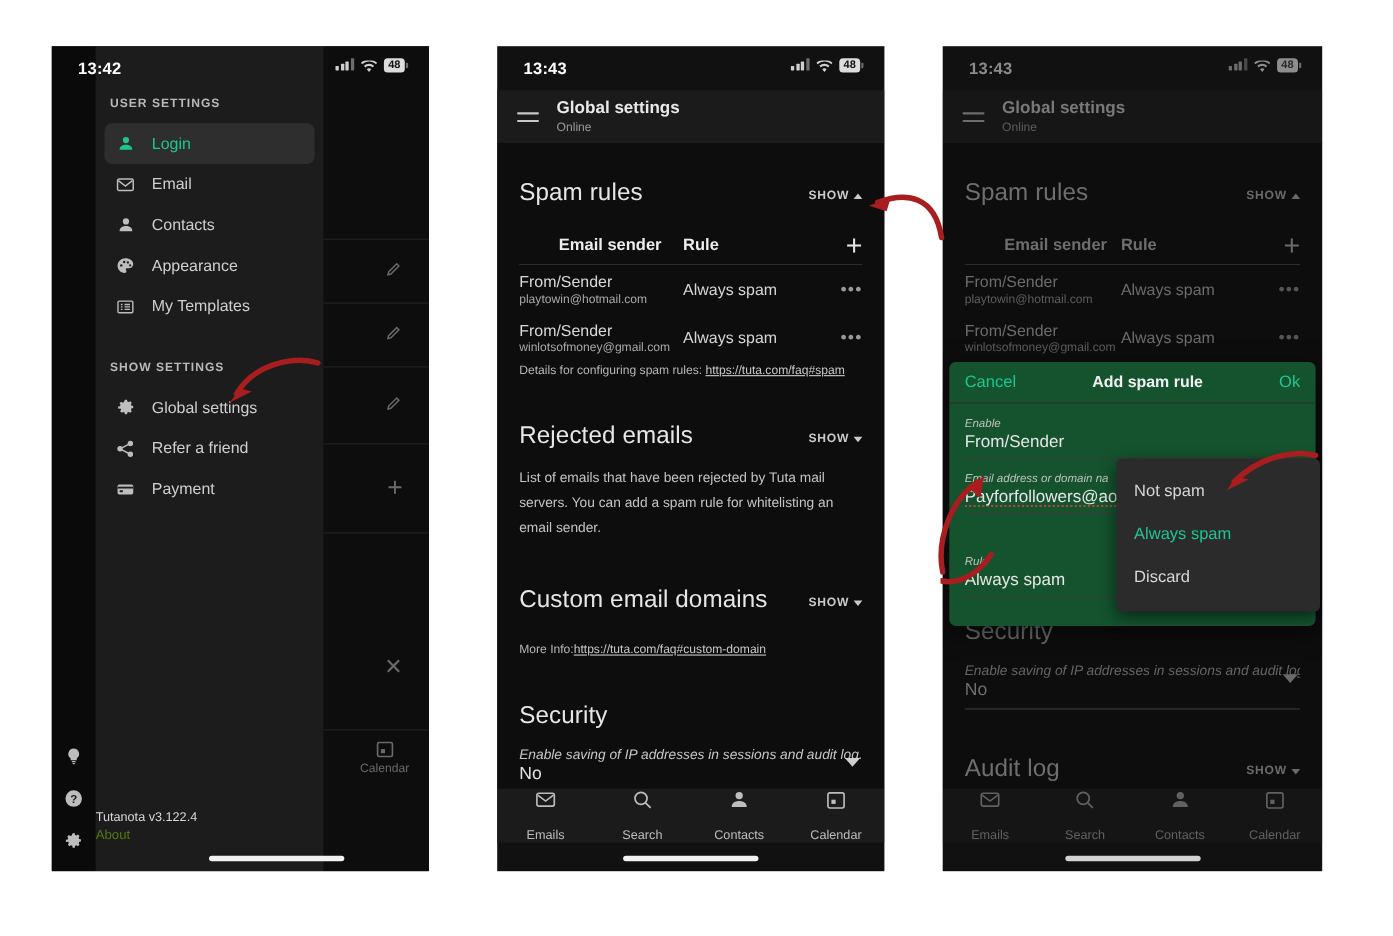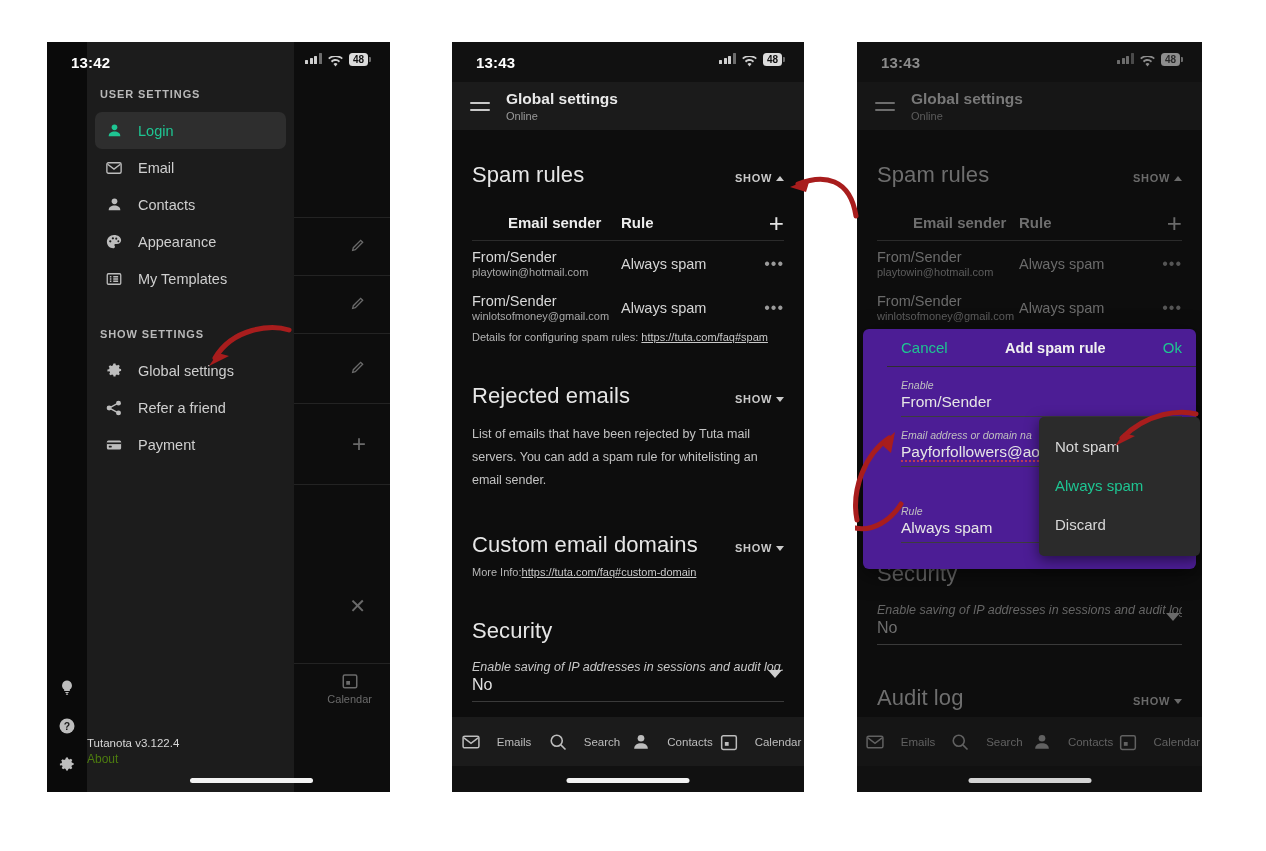--- a/index.html
+++ b/index.html
@@ -128,21 +128,21 @@
   .sec-gap { height: 40px; }
   .ital { font-style: italic; font-size: 12.5px; color: #c7c7c7; white-space: nowrap; overflow: hidden; }
   .sel-row { position: relative; margin-top: 2px; border-bottom: 1px solid #3a3a3a; padding-bottom: 7px; }
   .sel-row .val { font-size: 16px; color: #e2e2e2; }
   .sel-row .dd  { position: absolute; right: 2px; top: -6px; width: 0; height: 0;
                   border-left: 7px solid transparent; border-right: 7px solid transparent;
                   border-top: 8px solid #cfcfcf; }
 
   .tabbar { position: absolute; left: 0; right: 0; bottom: 26px; height: 49px;
             background: #1b1b1b; display: flex; }
-  .tab { flex: 1; display: flex; flex-direction: row; align-items: center; justify-content: center; gap: 16px;
+  .tab { flex: 1; display: flex; flex-direction: column; align-items: center; justify-content: space-between; gap: 16px;
          color: #bdbdbd; font-size: 11.5px; }
   .tab svg { display: block; }
 
   
   .dimmed .sec-title, .dimmed .tbl-head .c1, .dimmed .tbl-head .c2 { color: #6e6e6e; }
   .dimmed .tbl-head .c3 { color: #6a6a6a; }
   .dimmed .show-btn { color: #6a6a6a; }
   .dimmed .caret.down { border-top-color: #6a6a6a; }
   .dimmed .caret.up   { border-bottom-color: #6a6a6a; }
   .dimmed .rule-row .field, .dimmed .rule-row .c2 { color: #6b6b6b; }
@@ -153,23 +153,22 @@
   .dimmed .sel-row .val { color: #6e6e6e; }
   .dimmed .sel-row .dd { border-top-color: #6a6a6a; }
   .dimmed .appbar .ttl { color: #787878; }
   .dimmed .appbar .sub { color: #5c5c5c; }
   .dimmed .tab { color: #616161; }
   .dimmed .tab svg { opacity: .45; }
 
   
   .dialog {
     position: absolute; left: 6px; right: 6px; top: 287px;
-    background: #4c1d95; border-radius: 6px; z-index: 5;
+    background: #14532d; border-radius: 6px; z-index: 5;
     box-shadow: 0 6px 22px rgba(0,0,0,.55);
-    padding-left: 24px;
   }
   .dlg-bar { height: 38px; display: flex; align-items: center; justify-content: space-between;
              padding: 0 14px; border-bottom: 1px solid #2f2f2f; }
   .dlg-bar .act { font-size: 15px; color: #1ec592; }
   .dlg-bar .dtitle { font-size: 14.5px; font-weight: bold; color: #f0f0f0; }
   .dlg-body { padding: 12px 14px 14px; position: relative; }
   .fld { margin-bottom: 12px; }
   .fld .lbl { font-size: 10.5px; font-style: italic; color: #c0c0c0; margin-bottom: 2px;
               white-space: nowrap; overflow: hidden; }
   .fld .inp { font-size: 15.5px; color: #e6e6e6; padding-bottom: 5px;
@@ -465,21 +464,21 @@
 
       <div class="sec-gap"></div>
 
       <div class="sec-head">
         <span class="sec-title">Custom email domains</span>
         <span class="show-btn">
           <span>SHOW</span>
           <span class="caret down"></span>
         </span>
       </div>
-      <div class="note" style="margin-top:8px">
+      <div class="note" style="margin-top:27px">
         <span>More Info:</span><a class="lnk">https://tuta.com/faq#custom-domain</a>
       </div>
 
       <div class="sec-gap"></div>
 
       <div class="sec-head">
         <span class="sec-title">Security</span>
       </div>
       <div style="margin-top:16px">
         <div class="ital">Enable saving of IP addresses in sessions and audit log. IP address</div>

